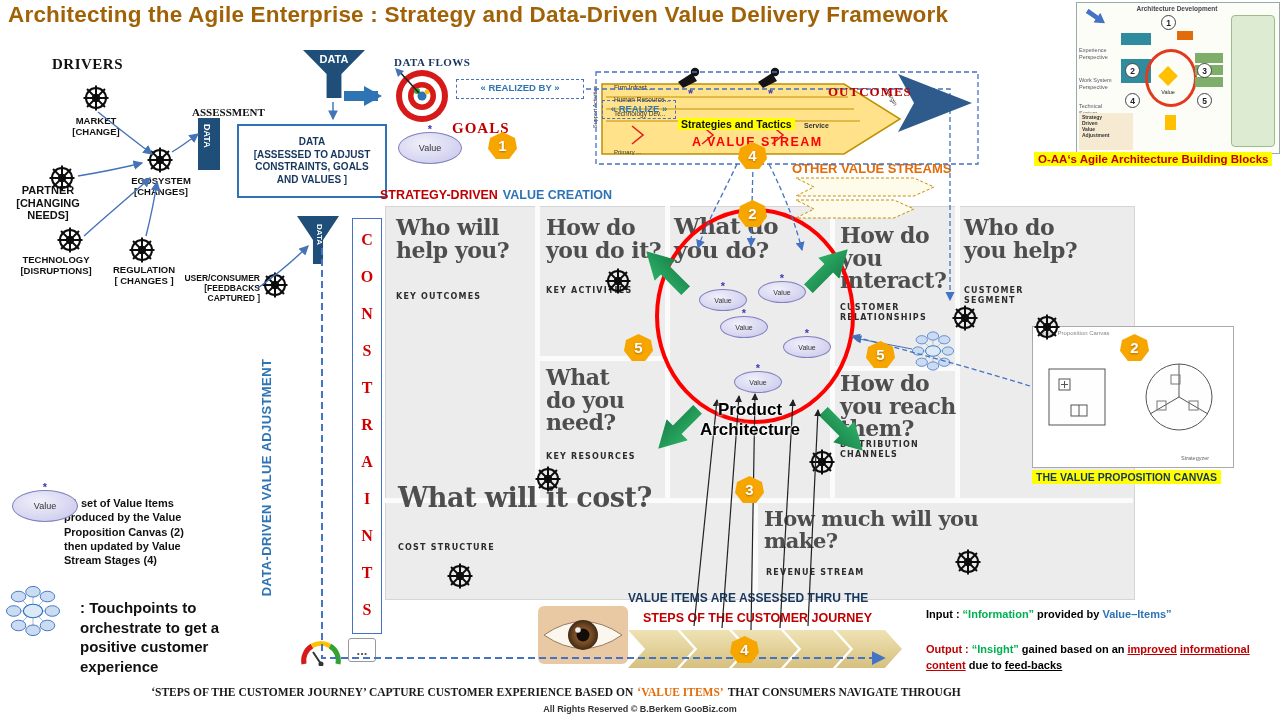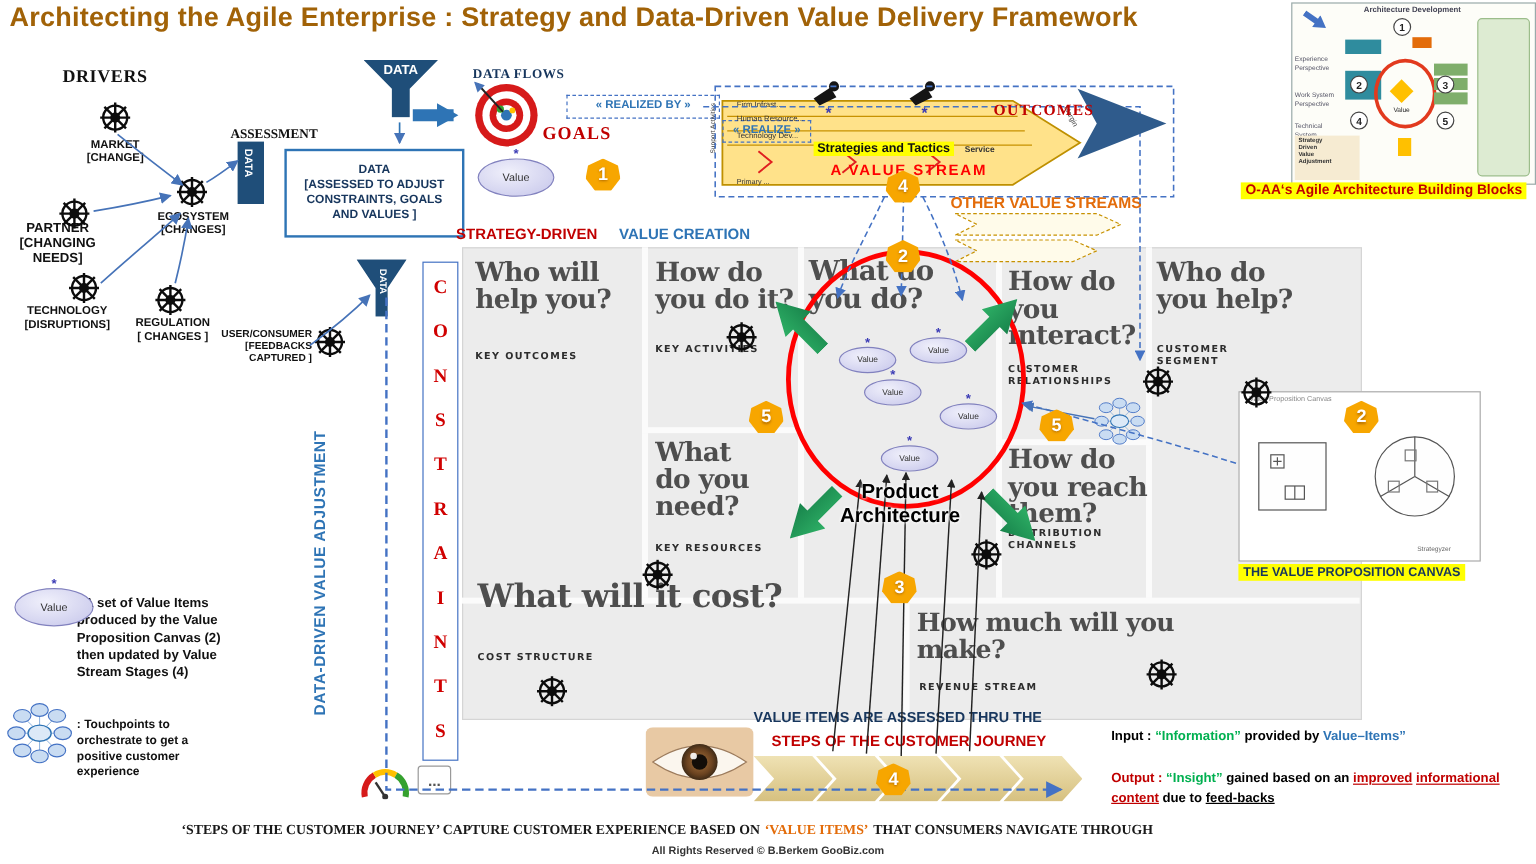--- a/index.html
+++ b/index.html
@@ -147,33 +147,33 @@
   <circle cx="28" cy="28" r="26" fill="#D61A1A"></circle>
   <circle cx="28" cy="28" r="20" fill="#fff"></circle>
   <circle cx="28" cy="28" r="14" fill="#D61A1A"></circle>
   <circle cx="28" cy="28" r="8.5" fill="#fff"></circle>
   <circle cx="28" cy="28" r="4.5" fill="#2E74B5"></circle>
   <circle cx="23" cy="23" r="3" fill="#35A12E"></circle>
   <circle cx="33" cy="24" r="2.4" fill="#FFC000"></circle>
   <line x1="4" y1="2" x2="25" y2="25" stroke="#222" stroke-width="1.6"></line>
   <path d="M1,0 L10,3 L4,9 Z" fill="#4673B8"></path>
 </svg>
-<div class="t b ser" style="left:452px;top:104px;font-size:15px;color:#C00000;letter-spacing:1px">GOALS</div>
-<div class="abs" style="left:472px;top:79px;width:126px;height:18px;border:1px dashed #4472C4;z-index:2">
+<div class="t b ser" style="left:452px;top:120px;font-size:15px;color:#C00000;letter-spacing:1px">GOALS</div>
+<div class="abs" style="left:456px;top:79px;width:126px;height:18px;border:1px dashed #4472C4;z-index:2">
   <div class="b ctr" style="font-size:9.5px;color:#2E74B5;line-height:16px">« REALIZED BY »</div>
 </div>
 
 <div class="vell" style="left:398px;top:132px;width:62px;height:30px;font-size:9px">
   <span class="star">*</span>
   <span>Value</span>
 </div>
 <div class="badge" style="left:488px;top:132px">1</div>
 
 <div class="t b" style="left:380px;top:174px;font-size:12.5px;z-index:2">
-  <span style="color:#C00000;margin-right:18px">STRATEGY-DRIVEN</span><span style="color:#2E74B5">VALUE CREATION</span>
+  <span style="color:#C00000;margin-right:5px">STRATEGY-DRIVEN</span><span style="color:#2E74B5">VALUE CREATION</span>
 </div>
 
 <div class="abs" style="left:602px;top:100px;width:72px;height:17px;border:1px dashed #4472C4;z-index:3">
   <div class="b ctr" style="font-size:9.5px;color:#2E74B5;line-height:15px">« REALIZE »</div>
 </div>
 <svg class="abs" style="left:598px;top:74px;width:320px;height:92px;z-index:2" viewBox="0 0 320 92">
   <polygon points="4,10 246,10 302,45 246,80 4,80" fill="#FFE28A" stroke="#BF9000" stroke-width="1.5"></polygon>
   <line x1="8" y1="23" x2="250" y2="23" stroke="#C79100"></line>
   <line x1="8" y1="35" x2="256" y2="35" stroke="#C79100"></line>
   <line x1="8" y1="47" x2="262" y2="47" stroke="#C79100"></line>
@@ -334,21 +334,21 @@
     <span>Value</span>
   </div>
 <div class="t b" style="left:64px;top:496px;width:168px;font-size:11px;line-height:1.3">: A set of Value Items
 produced by the Value
 Proposition Canvas (2)
 then updated by Value
 Stream Stages (4)</div>
 <svg class="abs" style="left:4px;top:584px;width:58px;height:54px;z-index:2">
     <use href="#sym-cluster"></use>
   </svg>
-<div class="t b" style="left:64px;top:598px;width:168px;font-size:10px;line-height:1.3">: Touchpoints to
+<div class="t b" style="left:80px;top:598px;width:168px;font-size:15px;line-height:1.3">: Touchpoints to
 orchestrate to get a
 positive customer
 experience</div>
 
 <div class="abs" style="left:1032px;top:326px;width:200px;height:140px;background:#fff;border:1px solid #AAA;z-index:2">
   <div class="t" style="left:8px;top:3px;font-size:6px;color:#888">Value Proposition Canvas</div>
   <svg width="200" height="140" viewBox="0 0 200 140" style="position:absolute;left:0;top:0">
     <rect x="16" y="42" width="56" height="56" fill="#FEFEFE" stroke="#555"></rect>
     <rect x="26" y="52" width="11" height="11" fill="none" stroke="#555"></rect>
     <line x1="31.5" y1="54" x2="31.5" y2="61" stroke="#555"></line>

